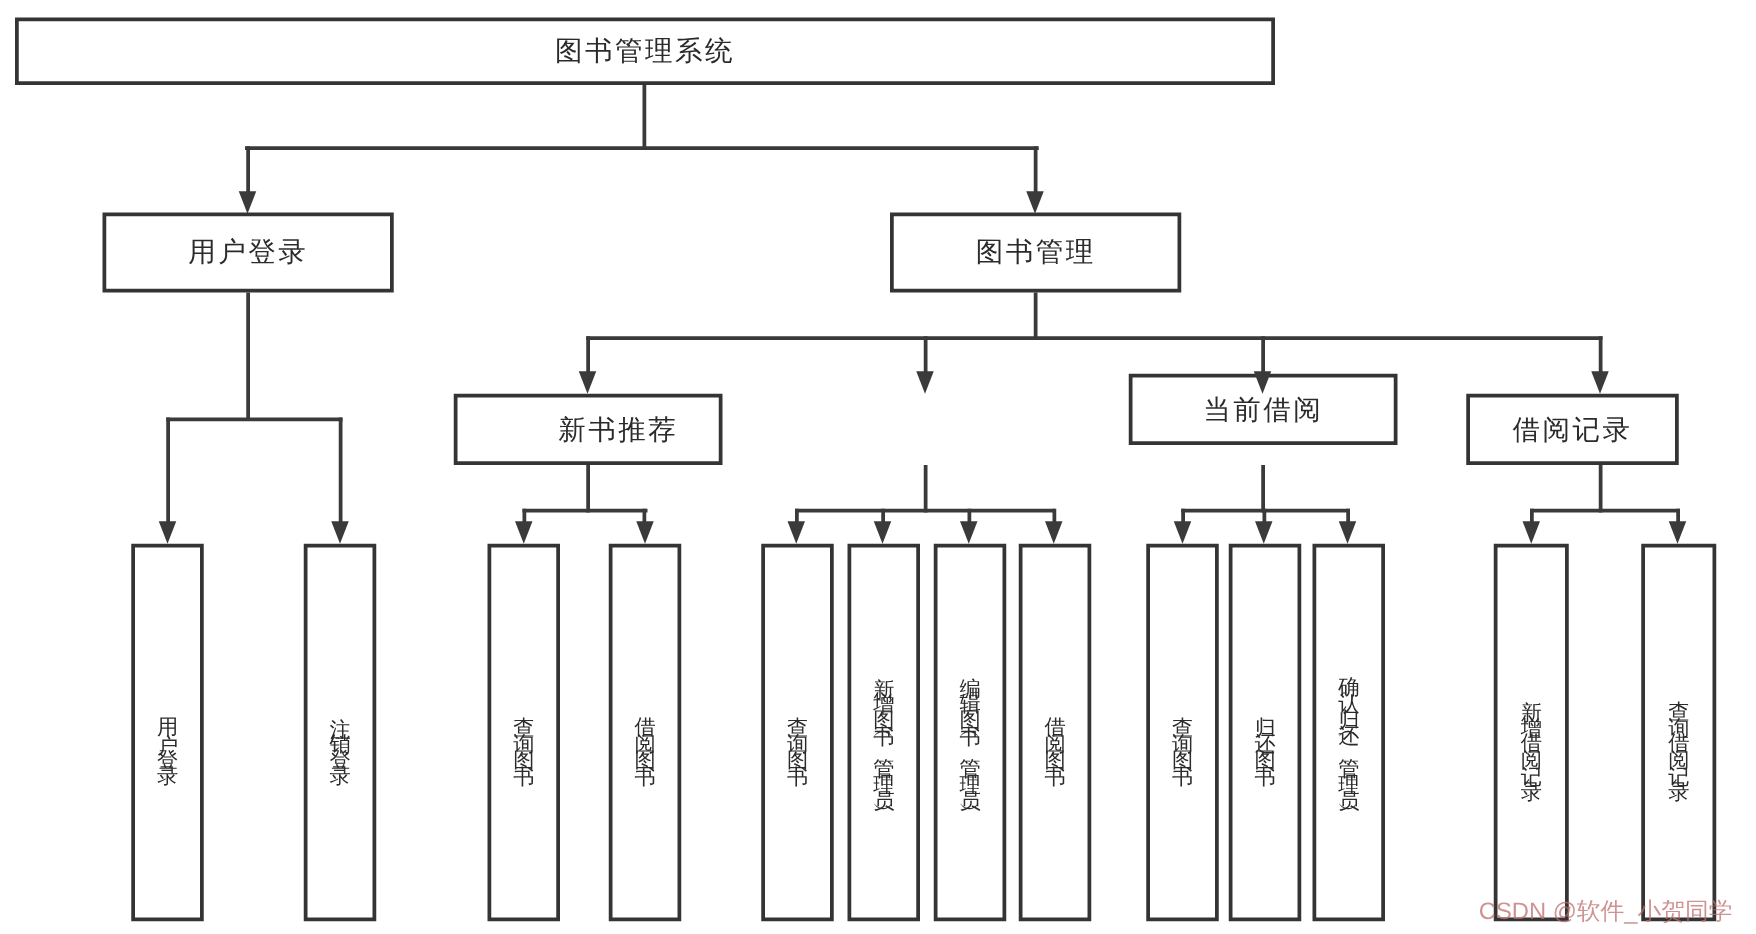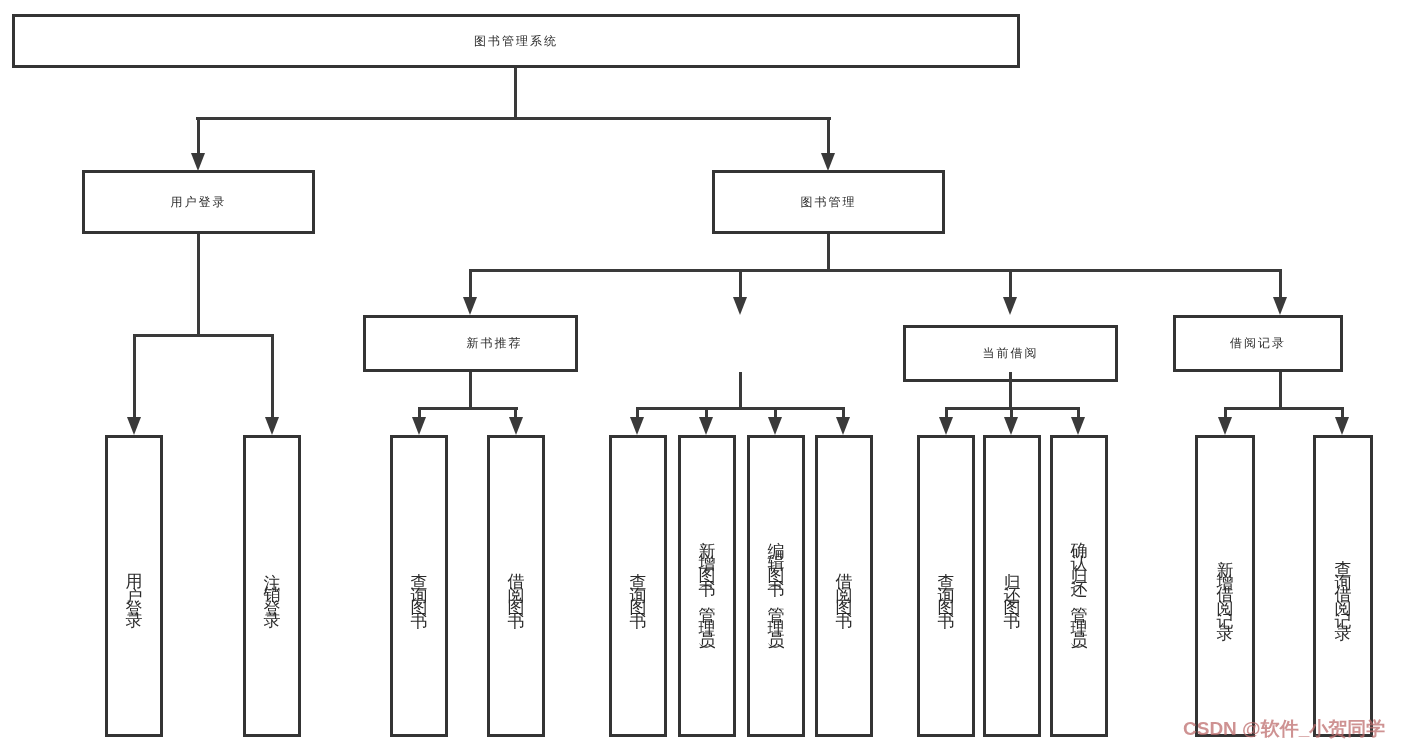--- a/index.html
+++ b/index.html
@@ -6,21 +6,21 @@
   body{font-family:"Liberation Sans","DejaVu Sans",sans-serif;}
   .canvas{position:relative;width:1405px;height:747px;background:#ffffff;overflow:hidden;}
   .box{
     position:absolute;
     background:#ffffff;
     border:3px solid #343434;
     box-sizing:border-box;
     display:flex;align-items:center;justify-content:center;
     color:#2b2b2b;
   }
-  .hlabel{font-size:12px;letter-spacing:2px;white-space:nowrap;}
+  .hlabel{font-size:22px;letter-spacing:2px;white-space:nowrap;}
   .leaf{top:435px;height:302px;width:58px;}
   .leaf .vtext{
     writing-mode:vertical-rl;
     text-orientation:mixed;
     font-size:17px;
     letter-spacing:13px;
     line-height:1;
     color:#2b2b2b;
   }
   .vline{position:absolute;width:3px;background:#3a3a3a;}
@@ -31,21 +31,20 @@
     border-right:7px solid transparent;
     border-top:18px solid #3a3a3a;
   }
   .watermark{
     position:absolute;
     left:1183px;top:716px;
     font-size:19px;
     color:rgba(190,110,110,0.75);
     white-space:nowrap;
     z-index:5;
-    font-weight:bold;
   }
 </style>
 </head>
 <body>
 
 <div class="canvas">
 
   <div class="box" style="left:12px;top:14px;width:1008px;height:54px;">
     <span class="hlabel">图书管理系统</span>
   </div>
@@ -53,21 +52,21 @@
   <div class="box" style="left:82px;top:170px;width:233px;height:64px;">
     <span class="hlabel">用户登录</span>
   </div>
   <div class="box" style="left:712px;top:170px;width:233px;height:64px;">
     <span class="hlabel">图书管理</span>
   </div>
 
   <div class="box" style="left:363px;top:315px;width:215px;height:57px;padding-left:48px;">
     <span class="hlabel">新书推荐</span>
   </div>
-  <div class="box" style="left:903px;top:325px;width:215px;height:57px;">
+  <div class="box" style="left:903px;top:299px;width:215px;height:57px;">
     <span class="hlabel">当前借阅</span>
   </div>
   <div class="box" style="left:1173px;top:315px;width:170px;height:57px;">
     <span class="hlabel">借阅记录</span>
   </div>
 
   <div class="box leaf" style="left:105px;">
     <span class="vtext">用户登录</span>
   </div>
   <div class="box leaf" style="left:243px;">

